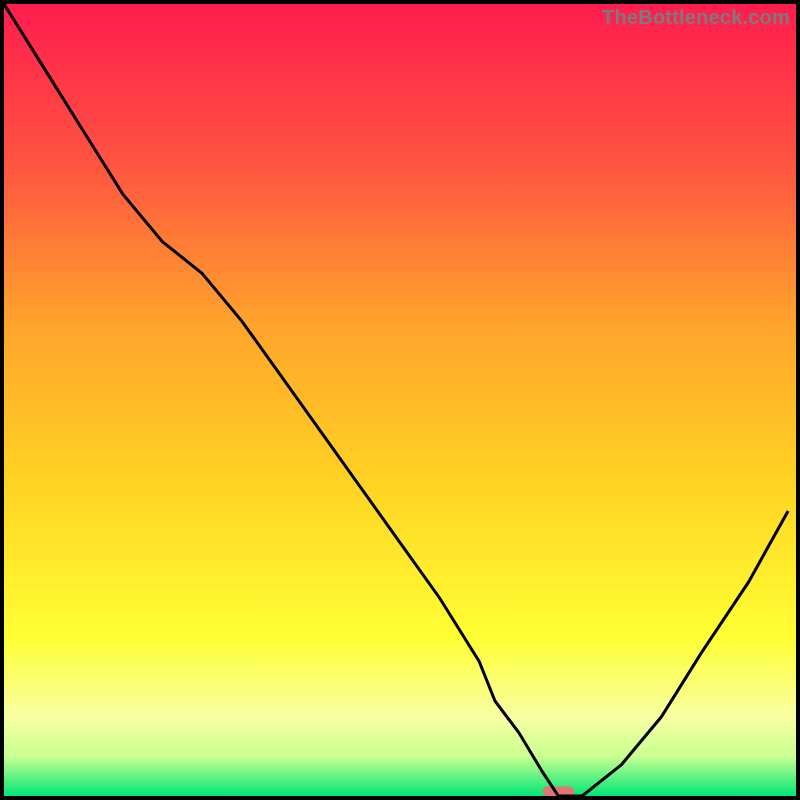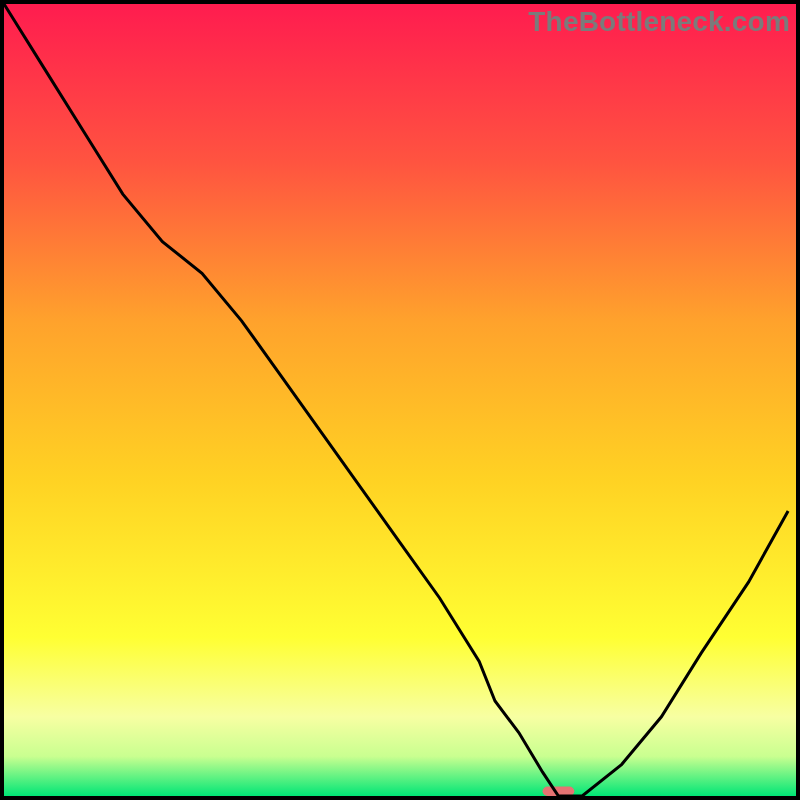--- a/index.html
+++ b/index.html
@@ -16,21 +16,21 @@
     width: 800px;
     height: 800px;
     box-sizing: border-box;
     border: 4px solid #000;
     background: #ffffff;
   }
   .watermark {
     position: absolute;
     top: 2px;
     right: 6px;
-    font-size: 28px;
+    font-size: 20px;
     font-weight: 700;
     color: #7b7b7b;
     letter-spacing: 0.2px;
     z-index: 20;
   }
   .chart-layer {
     position: absolute;
     inset: 0;
     z-index: 10;
   }

